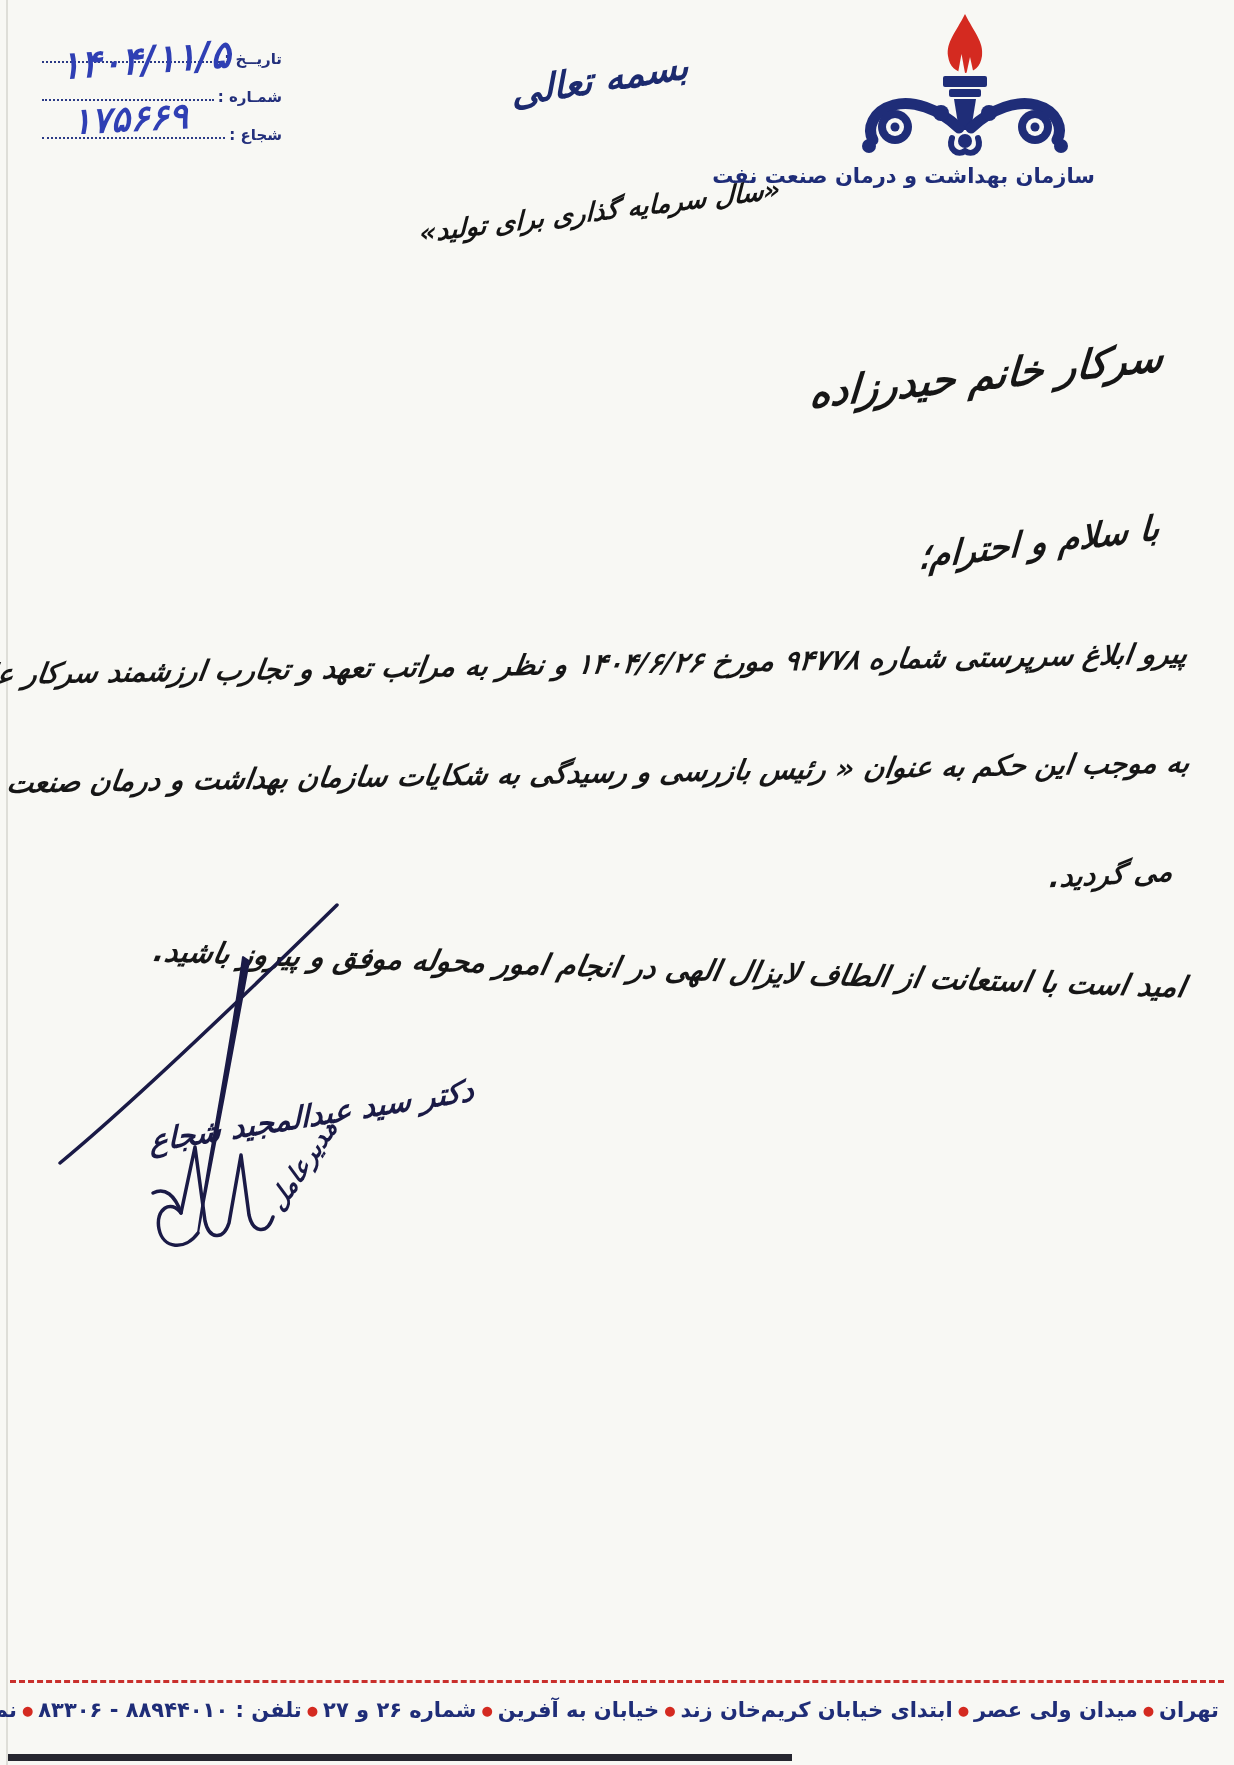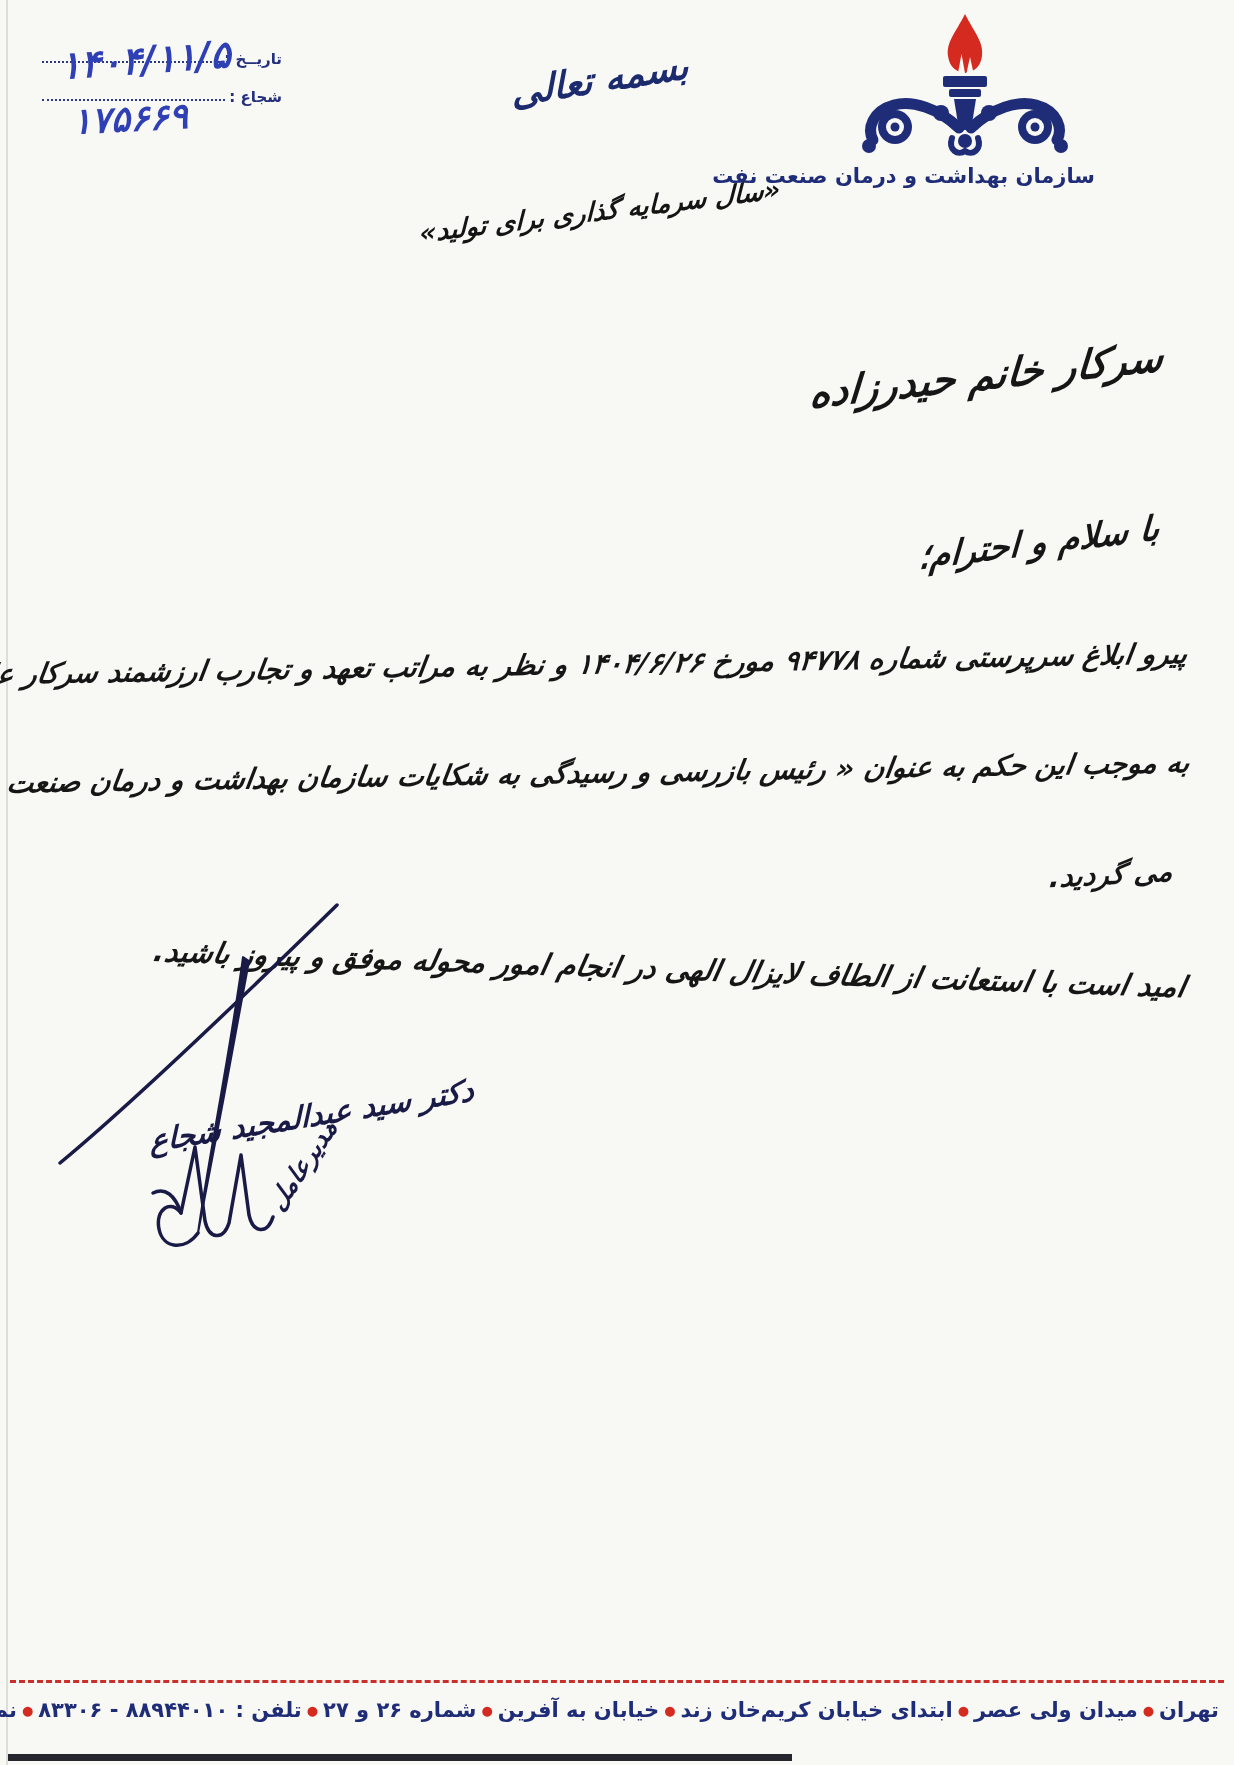--- a/index.html
+++ b/index.html
@@ -60,20 +60,24 @@
 </style>
 </head>
 <body>
 
 <div id="page">
   <div class="scan-edge-left"></div>
 
   <div class="ref-block">
     <div class="ref-row">
       <span class="ref-label">تاريــخ :</span>
+      <span class="ref-dots"></span>
+    </div>
+    <div class="ref-row">
+      <span class="ref-label">شمـاره :</span>
       <span class="ref-dots"></span>
     </div>
     <div class="ref-row">
       <span class="ref-label">شجاع :</span>
       <span class="ref-dots"></span>
     </div>
     <span class="hand hand-date" dir="rtl">۱۴۰۴/۱۱/۵</span>
     <span class="hand hand-number" dir="rtl">۱۷۵۶۶۹</span>
   </div>
 

